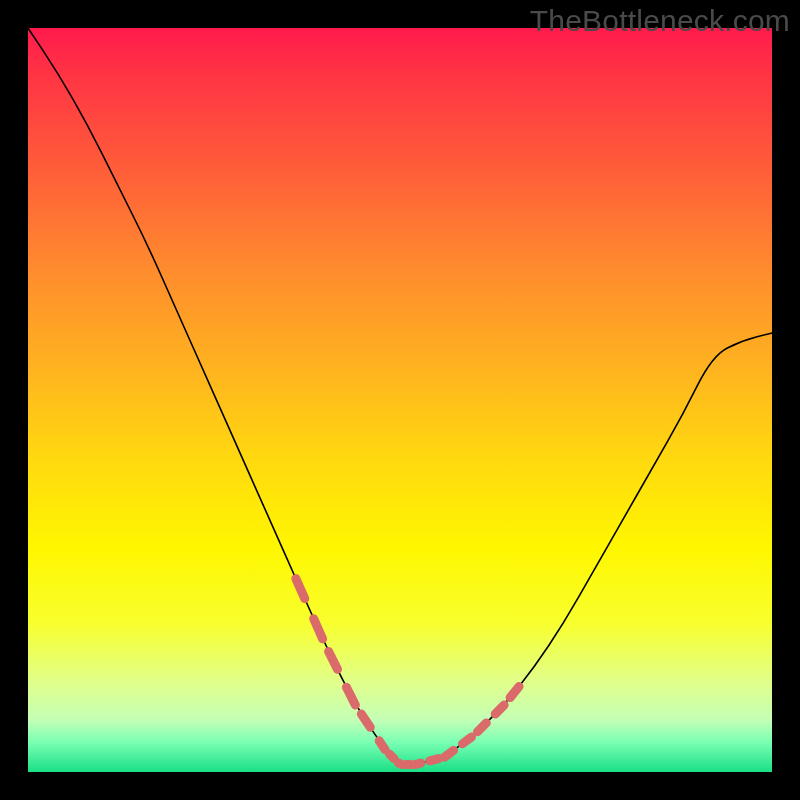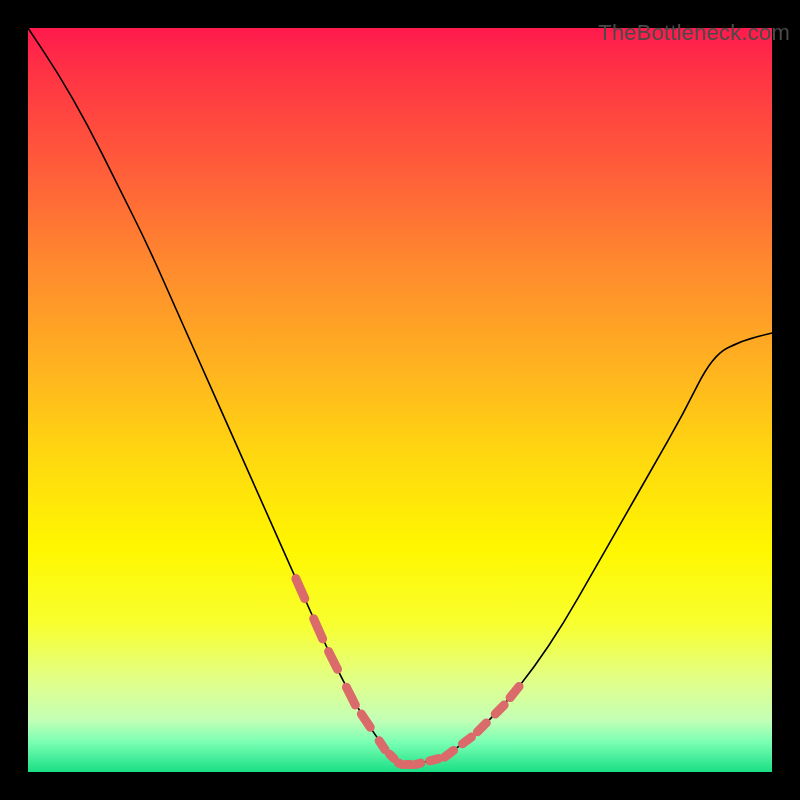--- a/index.html
+++ b/index.html
@@ -27,24 +27,24 @@
       #fff700 70%,
       #f8ff2e 80%,
       #e0ff8c 88%,
       #c4ffb6 93%,
       #7affb4 96%,
       #1adf85 100%
     );
   }
   .watermark {
     position: absolute;
-    top: 20px;
+    top: 4px;
     right: 10px;
     color: #4a4a4a;
-    font-size: 22px;
+    font-size: 30px;
     font-weight: 500;
     letter-spacing: 0.2px;
     user-select: none;
   }
   svg.curve {
     position: absolute;
     left: 0;
     top: 0;
     width: 744px;
     height: 744px;

